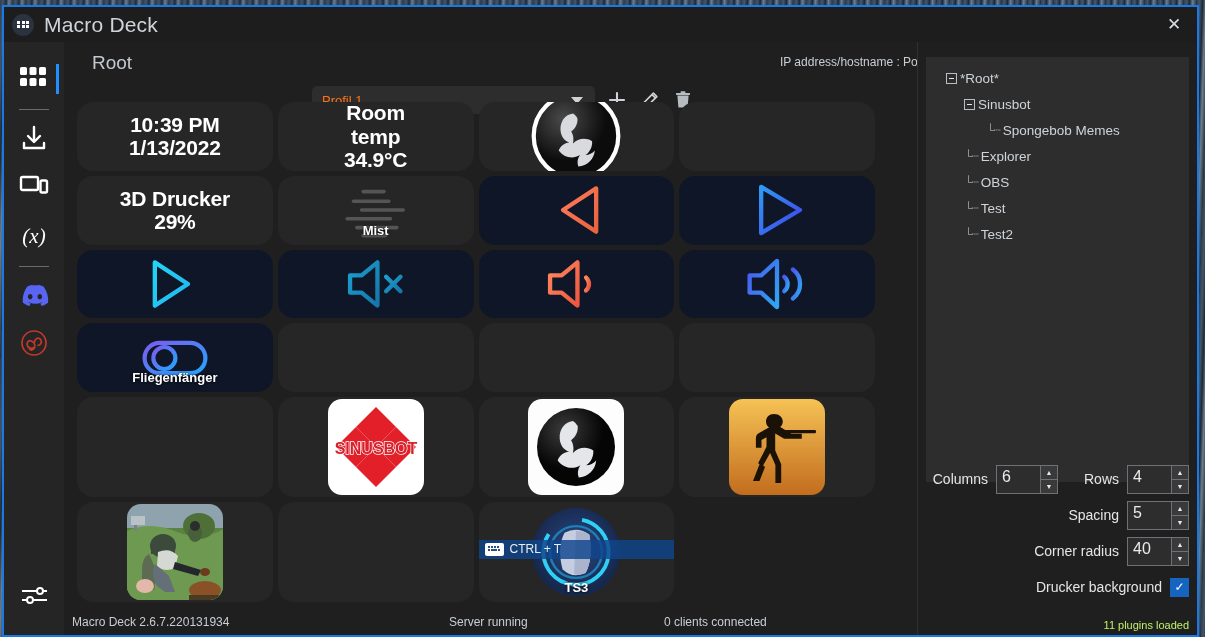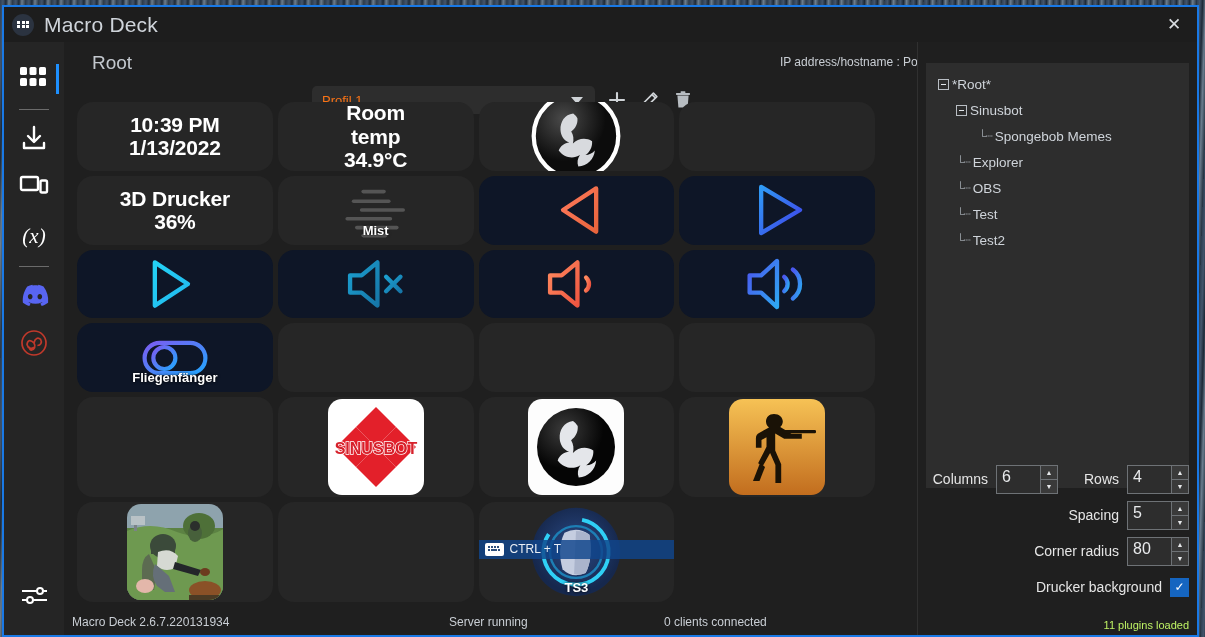--- a/index.html
+++ b/index.html
@@ -134,23 +134,23 @@
   }
   #sb-version { position: absolute; left: 8px; }
   #sb-server { position: absolute; left: 385px; }
   #sb-clients { position: absolute; left: 600px; }
   
   #right-panel {
     position: absolute; right: 0; top: 35px; width: 280px; bottom: 0;
     background: #1f1f1f; border-left: 1px solid #303030;
   }
   #tree {
-    position: absolute; left: 8px; top: 21px; right: 8px; height: 425px;
+    position: absolute; left: 8px; top: 15px; right: 8px; height: 425px;
     background: #2d2d2d; color: #cfd4da; font-size: 13.5px;
-    padding: 8px 12px; overflow: hidden;
+    padding: 8px 20px; overflow: hidden;
   }
   .tree-row { display: flex; align-items: center; height: 26px; white-space: nowrap; cursor: pointer; }
   .tree-row .expander {
     width: 11px; height: 11px; border: 1px solid #b9bec4; background: #2d2d2d;
     position: relative; flex: 0 0 auto;
   }
   .tree-row .expander::before {
     content: ""; position: absolute; left: 2px; top: 4px; width: 5px; height: 1px; background: #e2e6ea;
   }
   .tree-row .dline { color: #9aa0a6; flex: 0 0 auto; letter-spacing: -1px; font-size: 12px; }
@@ -337,21 +337,21 @@
                 </radialGradient>
               </defs>
         <circle cx="50" cy="50" r="45" fill="url(#obsg)" stroke="#fff" stroke-width="4.5"></circle>
         <path fill="#d8dade" d="M47 26c-9 1-14 9-13.5 17.5.4 6.6 4 11.3 9.4 13.4-4.9.5-9.6 3.6-11.3 8.6 5.6 7.7 15.4 9.5 22.6 4.8-2.6 3.6-3.3 8.2-1.7 12.2 9.5-.4 16.8-7.9 17.5-17-2.6 3-6.3 4.7-10 4.8 4.9-3.3 7.6-9 7.1-14.8-6.7-4.3-15.3-3-20.4 2.6 1.2-4.3.6-9-1.8-12.8 4.5-3 7.2-8.4 6.6-14.1A14 14 0 0 0 47 26Z"></path>
       </svg>
           </div>
         </div>
         <div class="btn empty"></div>
         <div class="btn ">
           <div class="btn-text" style="white-space: pre-line;">3D Drucker
-36%</div>
+29%</div>
         </div>
         <div class="btn ">
           <div style="display: flex; align-items: center; justify-content: center; width: 100%; height: 100%;">
             <svg viewBox="0 0 100 70" width="80" height="56">
         <g stroke="#555" stroke-width="4.5" stroke-linecap="round">
           <path d="M34 12 H60"></path>
                 <path d="M22 24 H66"></path>
                 <path d="M32 35 H84"></path>
           <path d="M14 46 H68"></path>
                 <path d="M26 57 H76"></path>
@@ -637,21 +637,21 @@
           <span class="arrows">
               <span>▲</span>
               <span>▼</span>
             </span>
         </span>
       </div>
 
       <div class="set-row">
         <span class="set-label">Corner radius</span>
         <span class="spin">
-          <span class="val">80</span>
+          <span class="val">40</span>
           <span class="arrows">
               <span>▲</span>
               <span>▼</span>
             </span>
         </span>
       </div>
 
       <div class="set-row">
         <span class="set-label">Drucker background</span>
         <span class="chk">✓</span>

